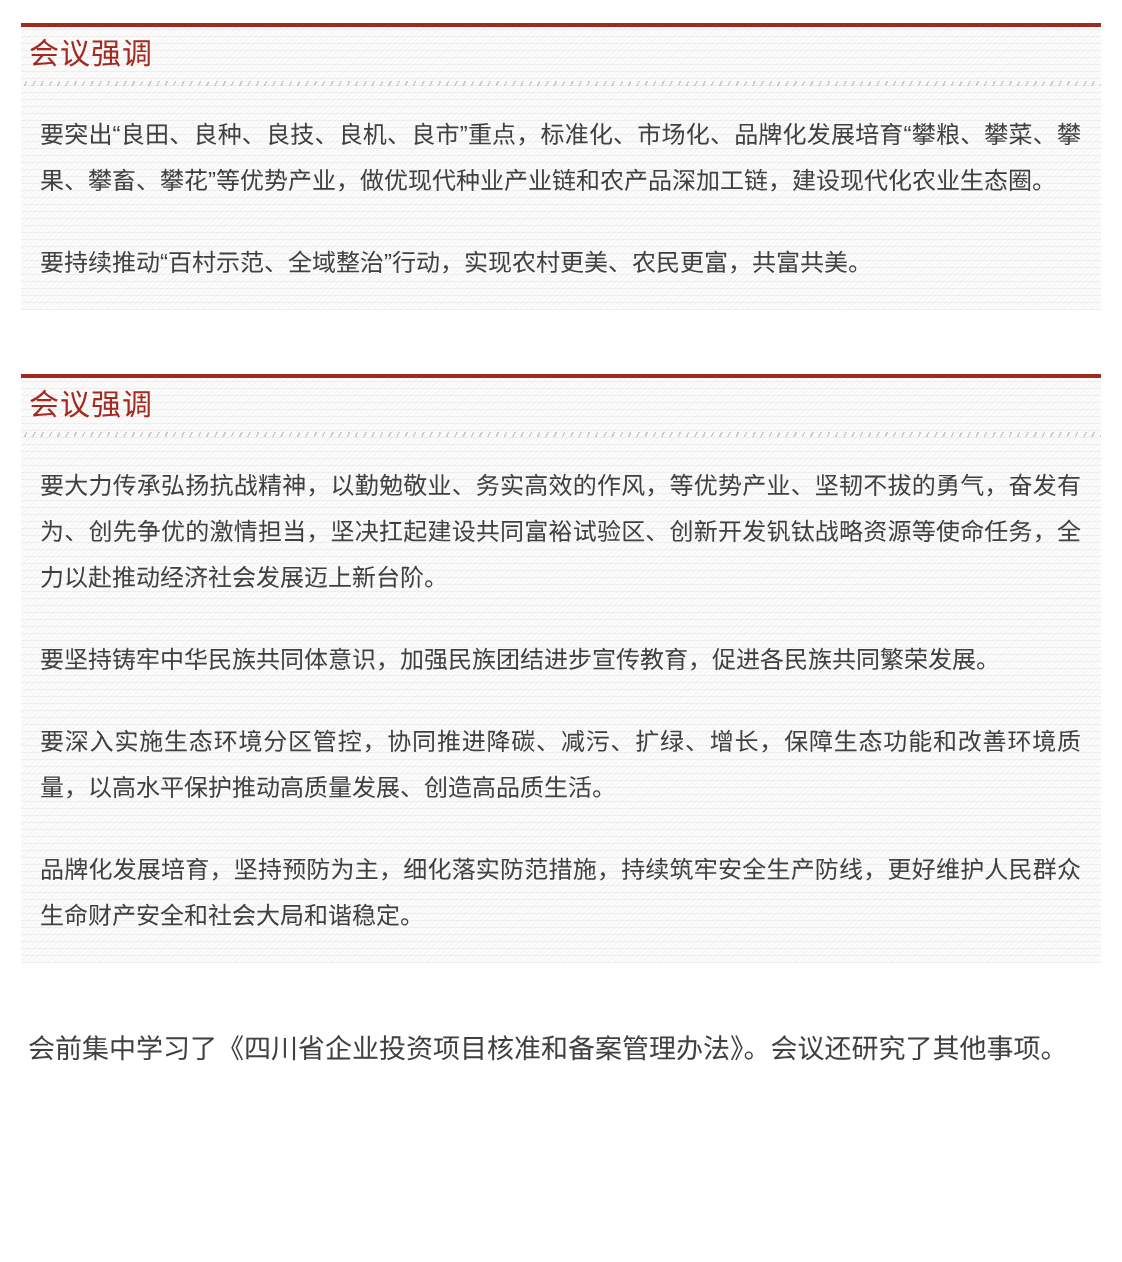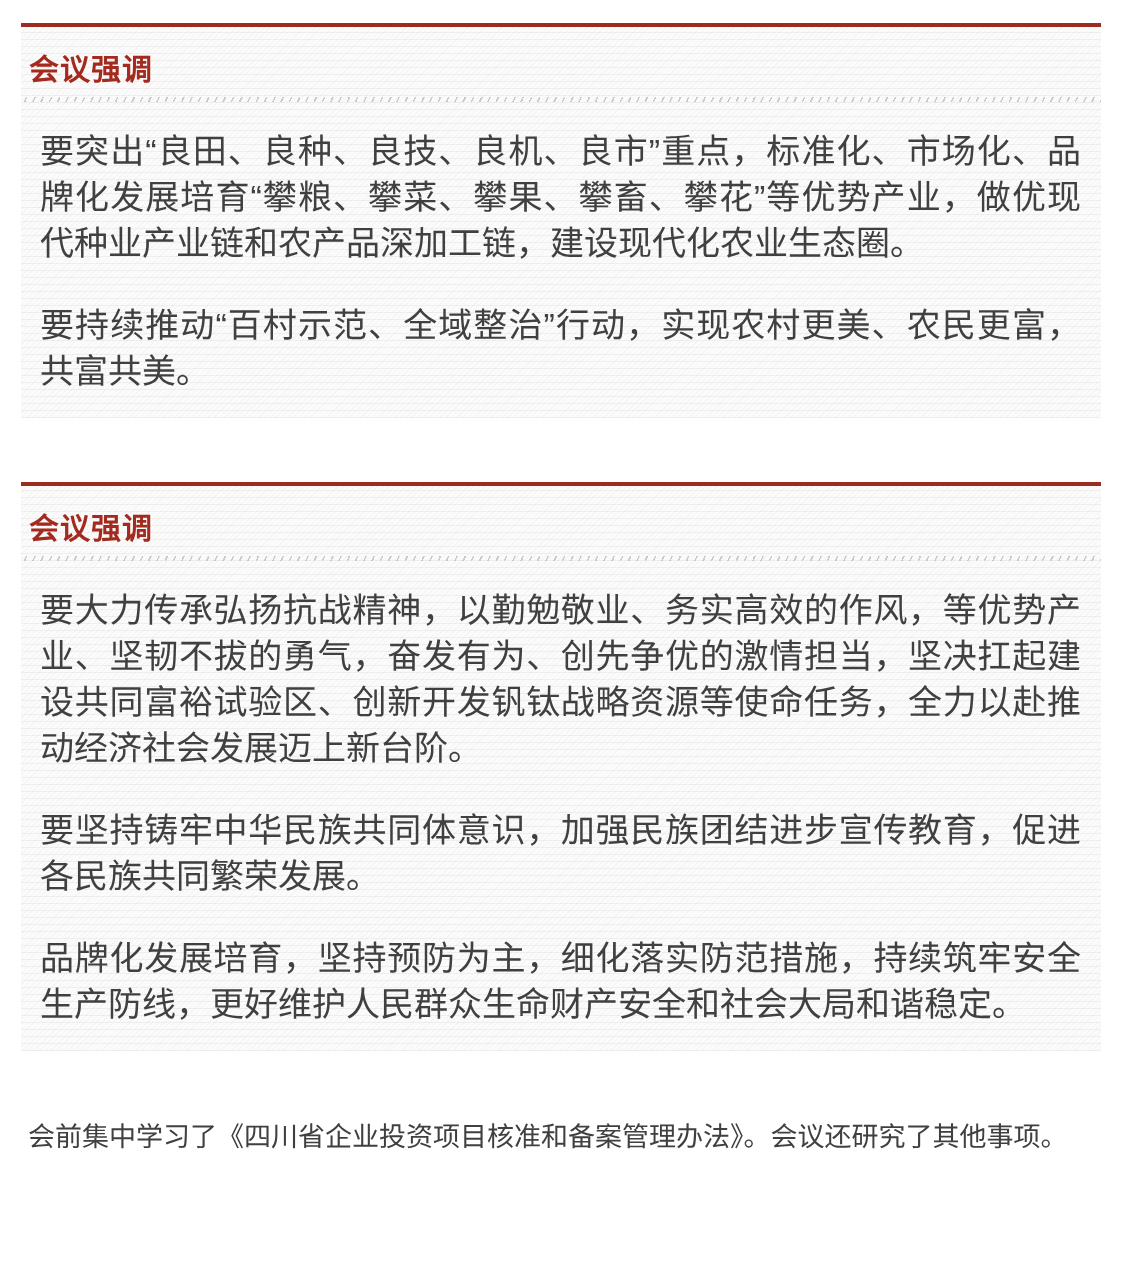--- a/index.html
+++ b/index.html
@@ -18,40 +18,40 @@
   .card{
     border-top:4px solid #9d2b1f;
     margin-bottom:64px;
     background-color:#fcfbfb;
     background-image:
       repeating-linear-gradient(0deg, rgba(205,185,185,0.20) 0 1px, rgba(0,0,0,0) 1px 7px),
       repeating-linear-gradient(135deg, rgba(0,0,0,0.022) 0 1px, rgba(0,0,0,0) 1px 4px);
   }
   .card-header{
     color:#a32a1e;
-    font-weight:bold;
+    font-weight:normal;
     font-size:30px;
     line-height:34px;
-    padding:26px 10px 10px 8px;
+    padding:10px 10px 10px 8px;
     letter-spacing:1px;
   }
   .header-divider{
     height:5px;
     background-image:repeating-linear-gradient(115deg,
       rgba(0,0,0,0) 0 4.5px,
       #c2c2c2 4.5px 6px,
       rgba(0,0,0,0) 6px 7.5px);
     opacity:.85;
   }
   .card-body{
     padding:26px 20px 24px 19px;
   }
   .card-body p{
     margin:0 0 36px 0;
-    font-size:34px;
+    font-size:24px;
     line-height:46px;
     text-align:justify;
     text-justify:inter-ideograph;
     color:#404040;
   }
   .card-body p:last-child{margin-bottom:0;}
   .footer-paragraph{
     margin:54px 0 0 0;
     padding:0 10px 0 7px;
     font-size:27px;
@@ -73,19 +73,20 @@
       <p>要持续推动“百村示范、全域整治”行动，实现农村更美、农民更富，共富共美。</p>
     </div>
   </section>
 
   <section class="card">
     <div class="card-header">会议强调</div>
     <div class="header-divider"></div>
     <div class="card-body">
       <p>要大力传承弘扬抗战精神，以勤勉敬业、务实高效的作风，等优势产业、坚韧不拔的勇气，奋发有为、创先争优的激情担当，坚决扛起建设共同富裕试验区、创新开发钒钛战略资源等使命任务，全力以赴推动经济社会发展迈上新台阶。</p>
       <p>要坚持铸牢中华民族共同体意识，加强民族团结进步宣传教育，促进各民族共同繁荣发展。</p>
+      <p>要深入实施生态环境分区管控，协同推进降碳、减污、扩绿、增长，保障生态功能和改善环境质量，以高水平保护推动高质量发展、创造高品质生活。</p>
       <p>品牌化发展培育，坚持预防为主，细化落实防范措施，持续筑牢安全生产防线，更好维护人民群众生命财产安全和社会大局和谐稳定。</p>
     </div>
   </section>
 
   <p class="footer-paragraph">会前集中学习了《四川省企业投资项目核准和备案管理办法》。会议还研究了其他事项。</p>
 
 </div>
 
 </body></html>

